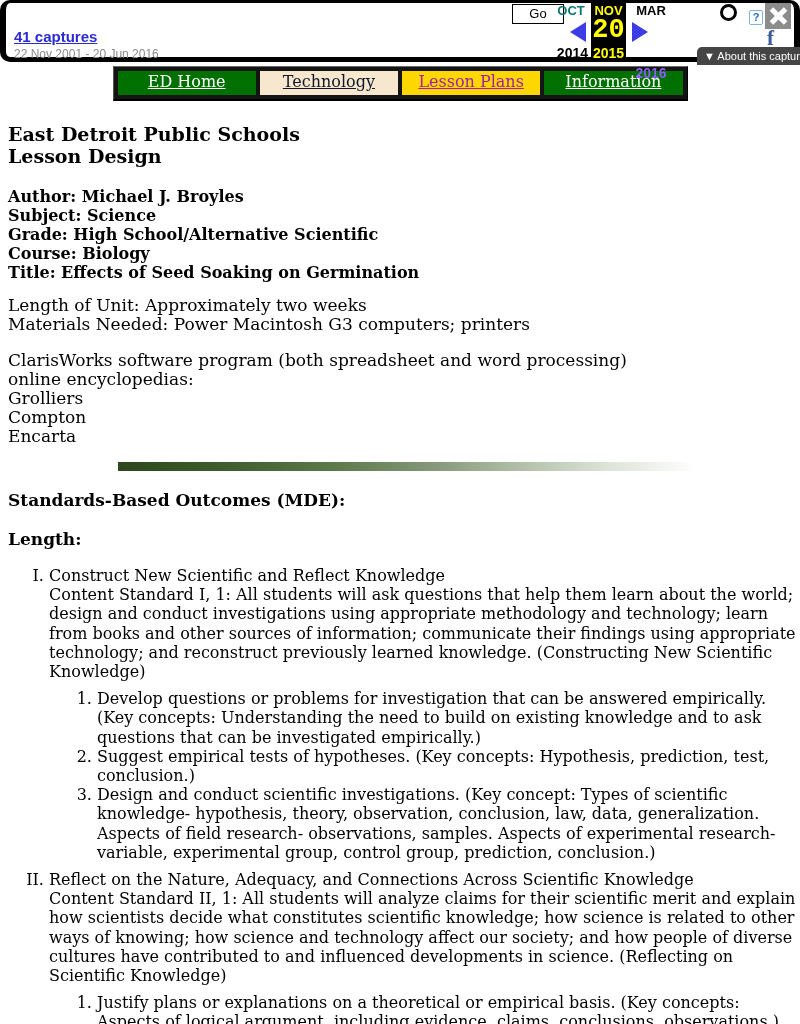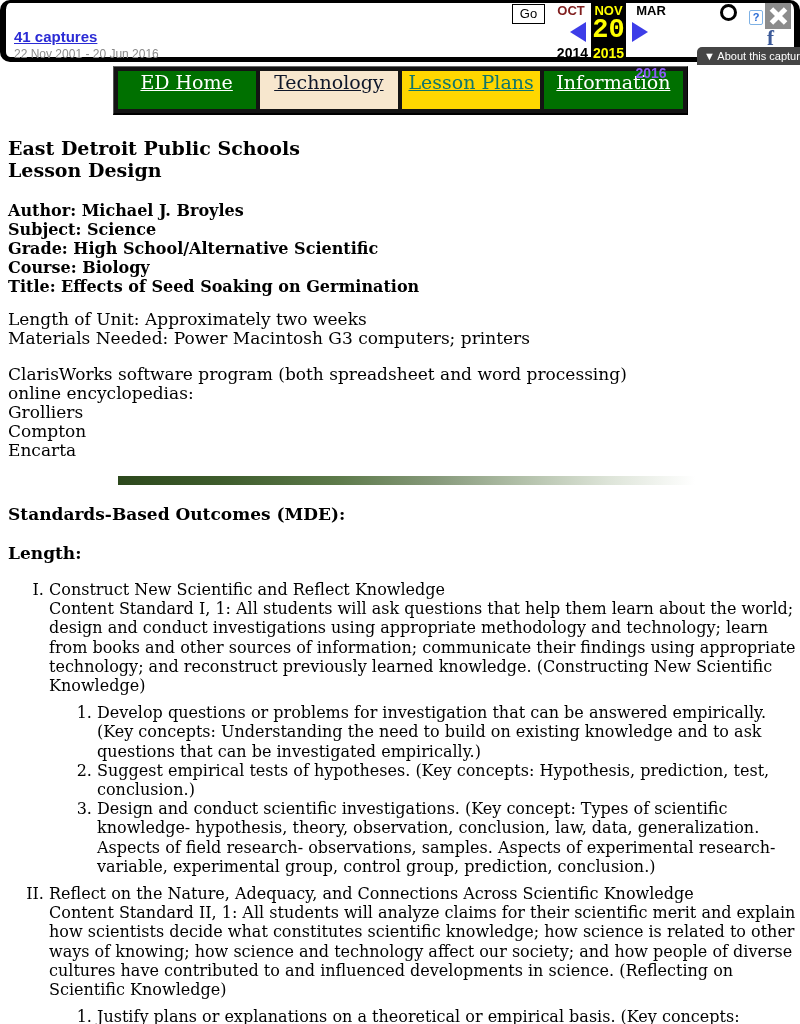--- a/index.html
+++ b/index.html
@@ -21,21 +21,21 @@
     border-radius: 10px;
   }
   .wb-toolbar .abs { position: absolute; }
   .wb-url-input {
     left: 8px; top: 1px; width: 492px; height: 19px;
     border: 1px solid #000; background: #fff;
     font-family: "Liberation Sans", sans-serif; font-size: 13px;
     padding: 0 3px; color: #000; z-index: 1;
   }
   .wb-go-btn {
-    left: 506px; top: 1px; width: 33px; height: 20px;
+    left: 506px; top: 1px; width: 52px; height: 20px;
     border: 1px solid #000; background: #fff;
     font-family: "Liberation Sans", sans-serif; font-size: 13px;
     text-align: center; line-height: 18px; cursor: pointer; z-index: 1;
   }
   .wb-captures {
     left: 8px; top: 25px;
     font-family: "Liberation Sans", sans-serif; font-size: 15px; font-weight: bold;
     color: #2b2bd5; text-decoration: underline; cursor: pointer; z-index: 1;
   }
   .wb-range {
@@ -45,21 +45,21 @@
   }
   .wb-black-col {
     left: 585px; top: -3px; width: 35px; height: 62px;
     background: #000; z-index: 0;
   }
   .wb-month, .wb-year {
     font-family: "Liberation Sans", sans-serif; font-weight: bold;
     text-align: center; z-index: 1;
   }
   .wb-month { top: 0; font-size: 13px; }
-  .wb-month.prev { left: 544px; width: 42px; color: #7f1d1d; }
+  .wb-month.prev { left: 544px; width: 42px; color: #0f766e; }
   .wb-month.cur  { left: 585px; width: 35px; color: #ffff00; }
   .wb-month.next { left: 622px; width: 46px; color: #000; }
   .wb-day {
     left: 585px; top: 12px; width: 35px;
     font-family: Liberation Mono, monospace; font-weight: bold;
     font-size: 27px; line-height: 30px; color: #ffff00; text-align: center; z-index: 1;
   }
   .wb-arrow { width: 0; height: 0; cursor: pointer; z-index: 1; }
   .wb-arrow.left {
     left: 564px; top: 19px;
@@ -109,27 +109,27 @@
 
   
   .site-nav {
     width: 575px; margin: 4px auto 0 auto;
     background: #141414; padding: 4px;
     display: flex; gap: 4px;
     border-top: 1px solid #6a6a6a; border-left: 1px solid #555;
     border-right: 1px solid #000; border-bottom: 2px solid #000;
   }
   .site-nav .cell {
-    flex: 1; height: 38px; line-height: 22px; text-align: center;
-    font-family: "DejaVu Serif", serif; font-size: 19px;
+    flex: 1; height: 24px; line-height: 22px; text-align: center;
+    font-family: "DejaVu Serif", serif; font-size: 16px;
     text-decoration: underline; cursor: pointer;
   }
   .cell.ed-home     { background: #007000; color: #ffffff; }
   .cell.technology  { background: #f7e7ce; color: #0f172a; }
-  .cell.lesson      { background: #ffd700; color: #0f766e; }
+  .cell.lesson      { background: #ffd700; color: #a21caf; }
   .cell.information { background: #007000; color: #ffffff; }
 
   
   .content { padding: 0 2px 0 8px; }
   .school-title {
     margin-top: 22px;
     font-size: 19px; font-weight: bold; line-height: 22px;
   }
   .meta-block { margin-top: 20px; font-weight: bold; font-size: 16px; line-height: 19px; }
   .para { margin-top: 14px; font-size: 17px; line-height: 19px; }

